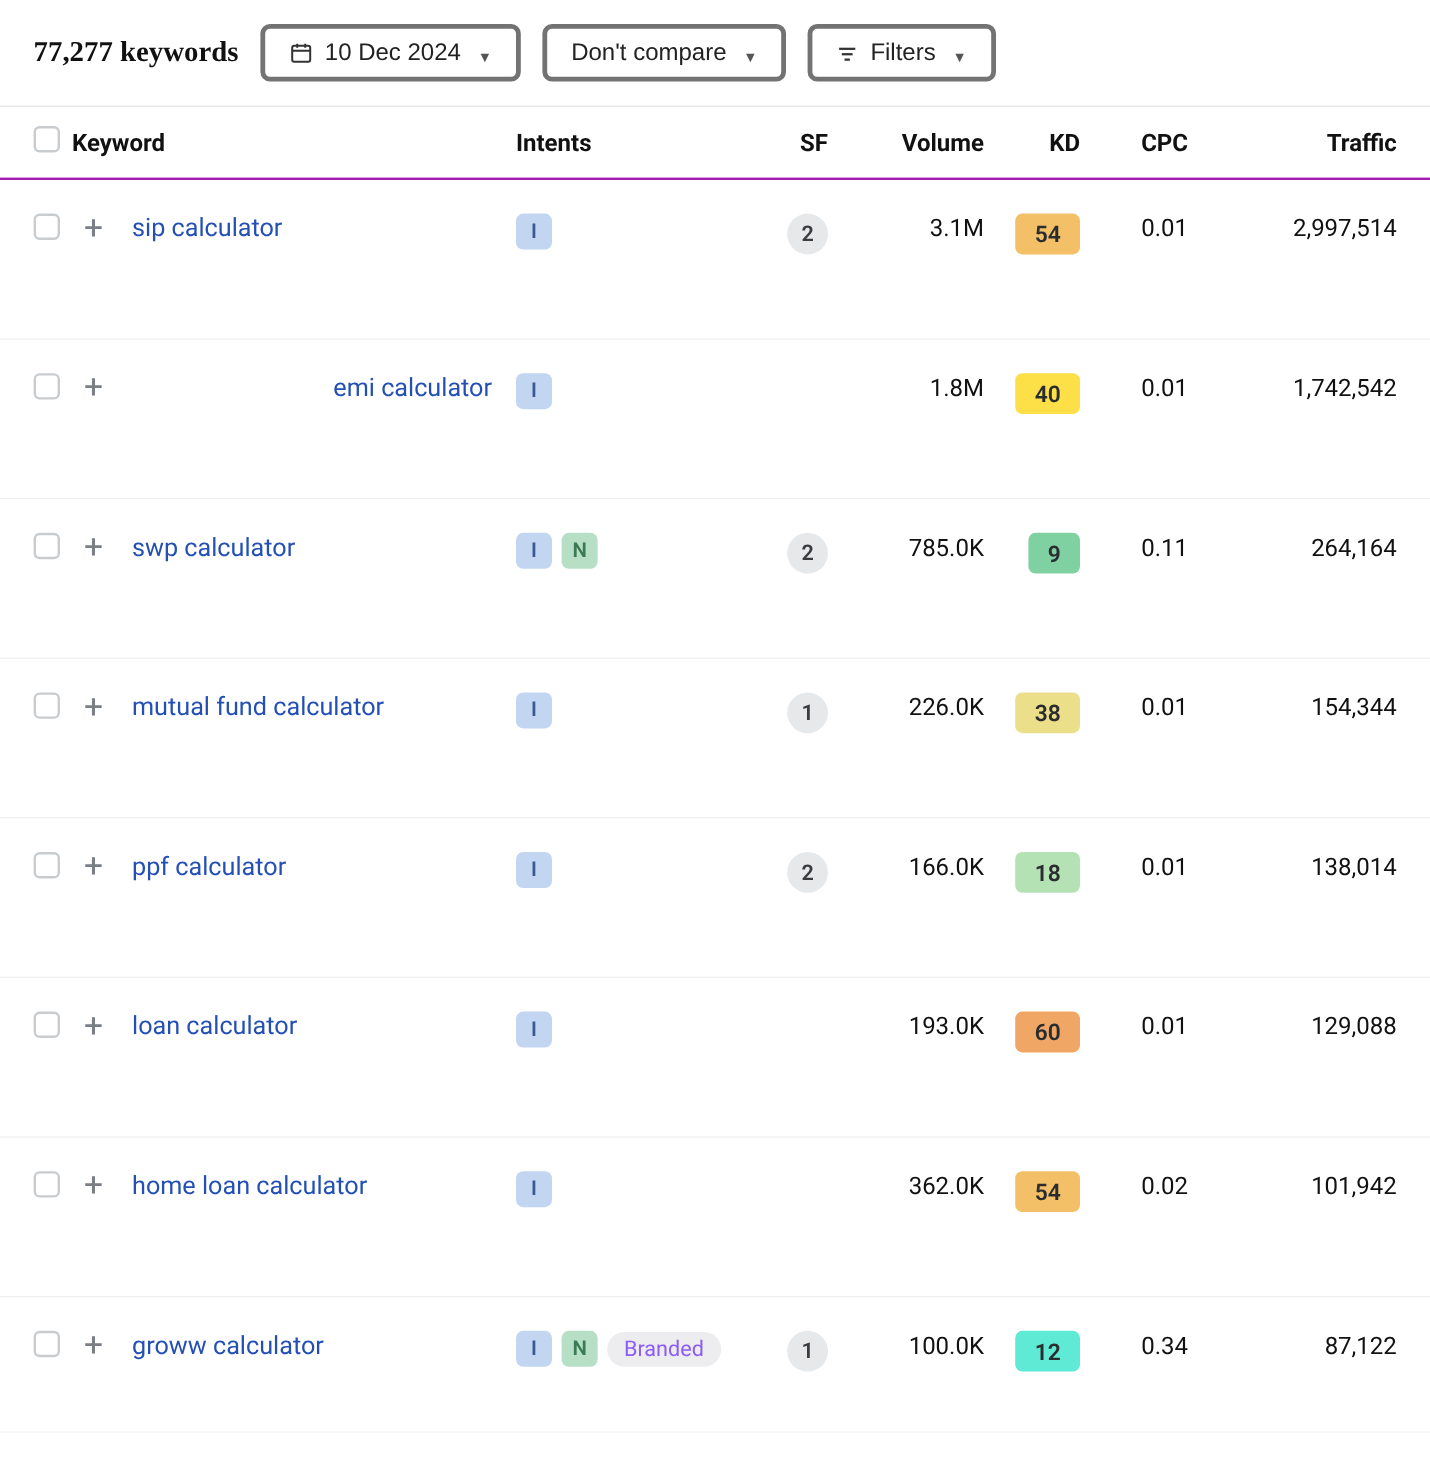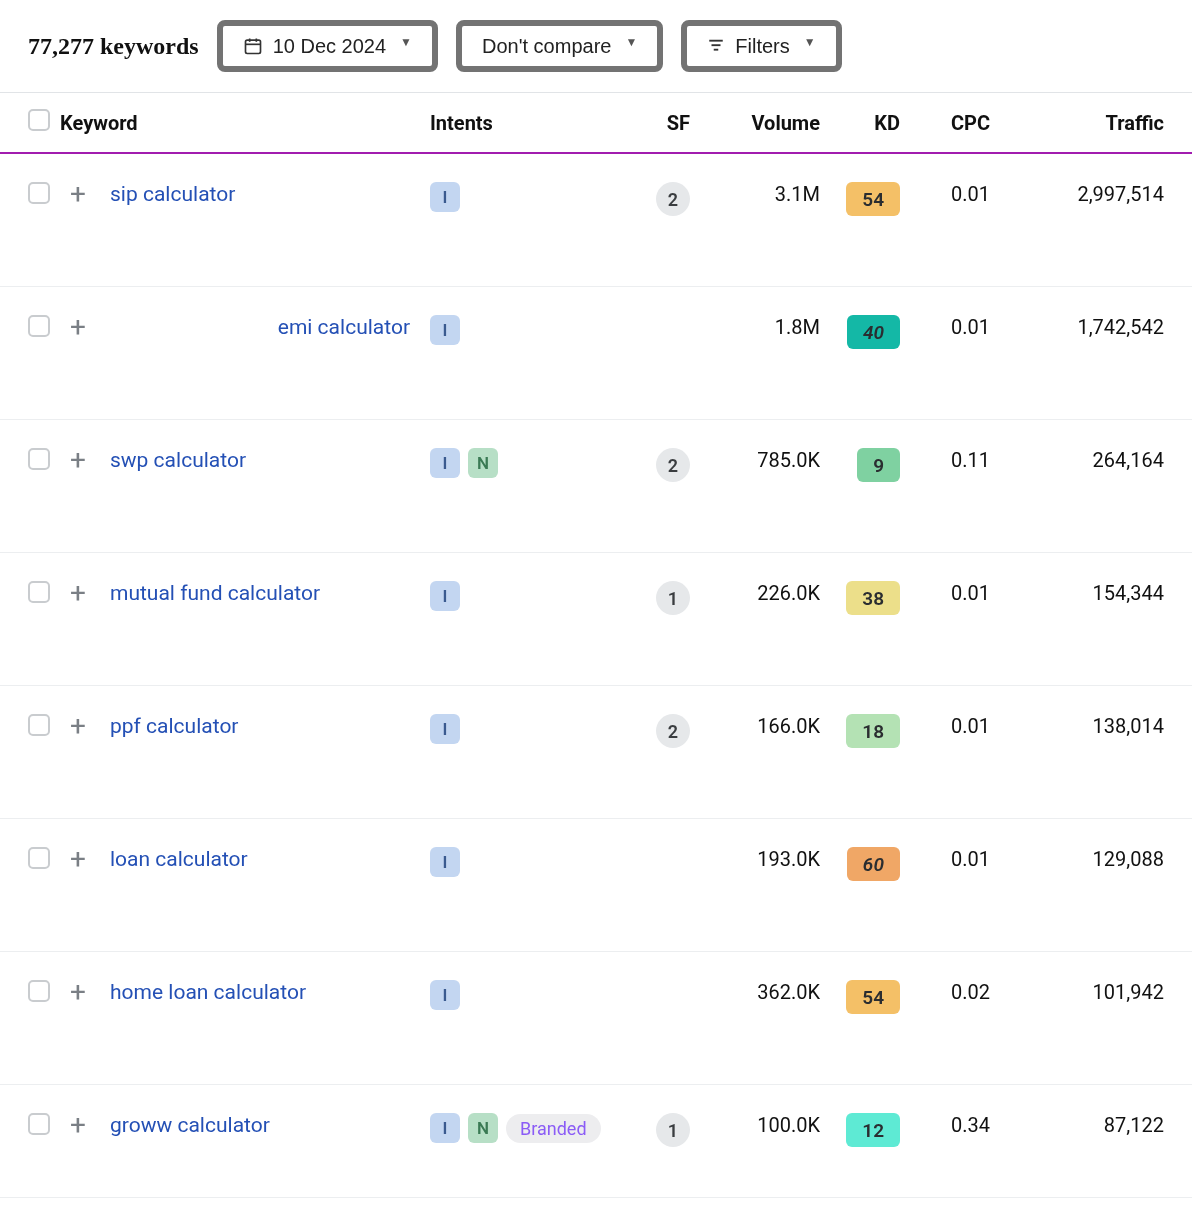--- a/index.html
+++ b/index.html
@@ -17,23 +17,23 @@
     padding: 20px 28px;
   }
   .toolbar h1 {
     font-size: 24px;
     font-weight: 700;
     color: #111;
     font-family: Liberation Serif, serif;
   }
   .btn {
     display: inline-flex;
-    align-items: flex-start;
+    align-items: flex-end;
     gap: 10px;
-    border: 6px solid #737373;
+    border: 4px solid #737373;
     background: #fff;
     border-radius: 8px;
     padding: 10px 20px;
     font-size: 20px;
     color: #222;
     cursor: pointer;
     line-height: 1;
   }
   .btn .chev {
     margin-left: 4px;
@@ -225,21 +225,21 @@
         <td class="col-keyword" style="padding-left: 0px; text-align: right;"><span class="kw-link">emi calculator</span></td>
         <td class="col-intents">
           <div class="badges">
             <span class="intent-badge intent-I">I</span>
           </div>
         </td>
         <td class="col-sf num"></td>
         <td class="col-volume num">1.8M</td>
         <td class="col-kd num">
           <div class="cell-right">
-            <span class="kd-badge" style="background: #14b8a6; font-style: italic;">40</span>
+            <span class="kd-badge" style="background: #fde047;">40</span>
           </div>
         </td>
         <td class="col-cpc num">0.01</td>
         <td class="col-traffic num">1,742,542</td>
       </tr>
       <tr>
         <td class="col-checkbox"><span class="checkbox"></span></td>
         <td class="col-expand"><span class="plus">+</span></td>
         <td class="col-keyword" style="padding-left: 0px;"><span class="kw-link">swp calculator</span></td>
         <td class="col-intents">
@@ -314,21 +314,21 @@
         <td class="col-keyword" style="padding-left: 0px;"><span class="kw-link">loan calculator</span></td>
         <td class="col-intents">
           <div class="badges">
             <span class="intent-badge intent-I">I</span>
           </div>
         </td>
         <td class="col-sf num"></td>
         <td class="col-volume num">193.0K</td>
         <td class="col-kd num">
           <div class="cell-right">
-            <span class="kd-badge" style="background: rgb(240, 167, 102); font-style: italic;">60</span>
+            <span class="kd-badge" style="background: rgb(240, 167, 102);">60</span>
           </div>
         </td>
         <td class="col-cpc num">0.01</td>
         <td class="col-traffic num">129,088</td>
       </tr>
       <tr>
         <td class="col-checkbox"><span class="checkbox"></span></td>
         <td class="col-expand"><span class="plus">+</span></td>
         <td class="col-keyword" style="padding-left: 0px;"><span class="kw-link">home loan calculator</span></td>
         <td class="col-intents">

